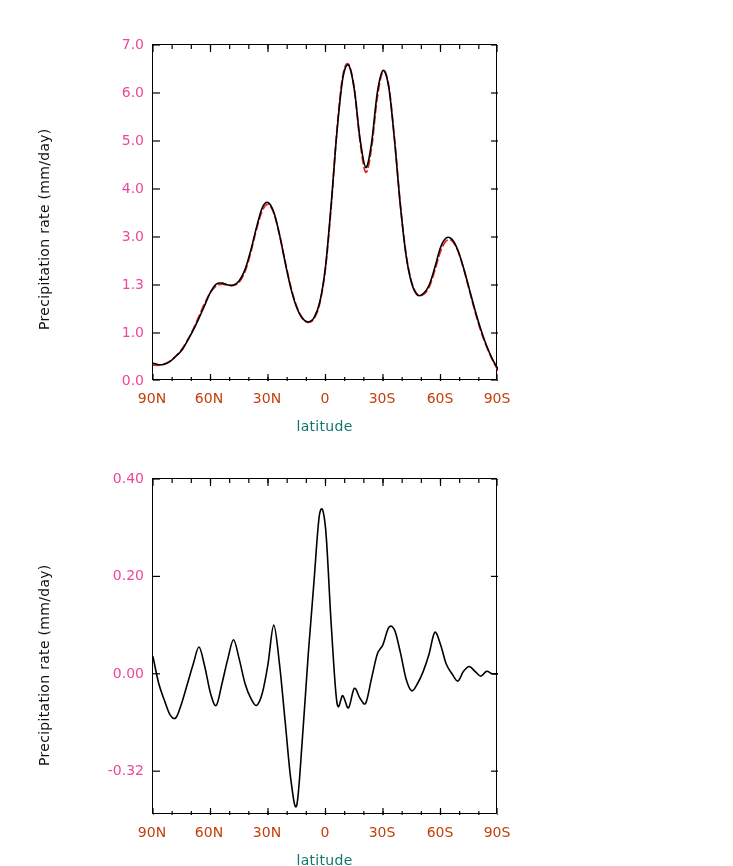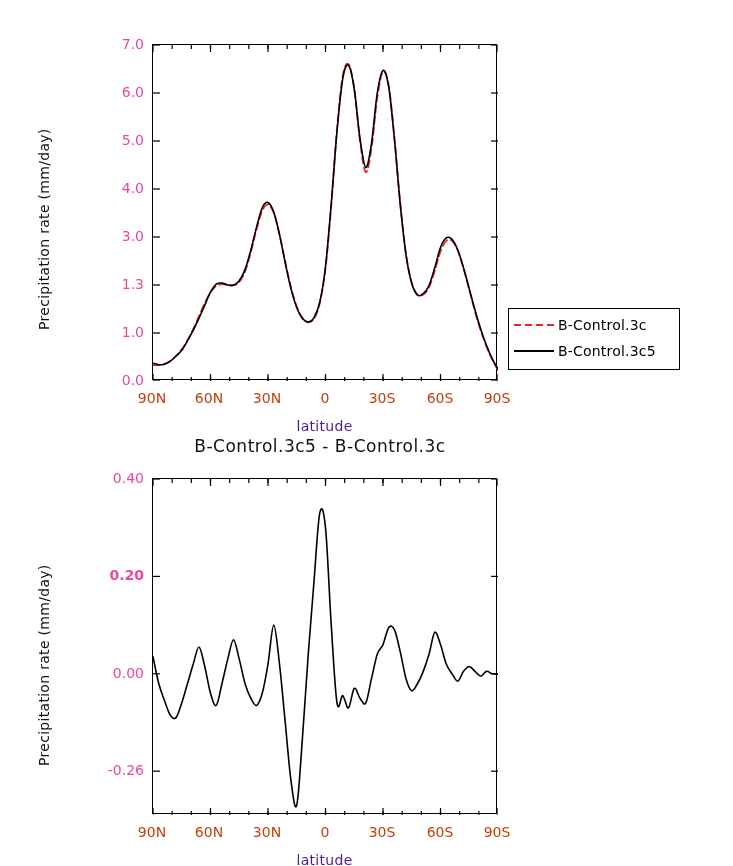--- a/index.html
+++ b/index.html
@@ -59,21 +59,21 @@
     font-size: 14px;
     color: #111;
     transform: rotate(-90deg);
     transform-origin: left top;
     white-space: nowrap;
     letter-spacing: 0.3px;
   }
   .xlabel {
     position: absolute;
     font-size: 14px;
-    color: #4c1d95;
+    color: #0f766e;
     text-align: center;
     white-space: nowrap;
     letter-spacing: 0.3px;
   }
   .tick-y {
     position: absolute;
     font-size: 14px;
     color: #ec4899;
     text-align: right;
     white-space: nowrap;
@@ -205,51 +205,32 @@
         <line x1="287.5" y1="0" x2="287.5" y2="4" stroke="#000" stroke-width="1.2"></line>
         <line x1="306.66666666666663" y1="336" x2="306.66666666666663" y2="332" stroke="#000" stroke-width="1.2"></line>
         <line x1="306.66666666666663" y1="0" x2="306.66666666666663" y2="4" stroke="#000" stroke-width="1.2"></line>
         <line x1="325.8333333333333" y1="336" x2="325.8333333333333" y2="332" stroke="#000" stroke-width="1.2"></line>
         <line x1="325.8333333333333" y1="0" x2="325.8333333333333" y2="4" stroke="#000" stroke-width="1.2"></line>
         <path d="M 0.00 320.16 C 0.96 320.16, 3.83 320.40, 5.75 320.16 C 7.67 319.92, 9.58 319.44, 11.50 318.72 C 13.42 318.00, 15.33 317.12, 17.25 315.84 C 19.17 314.56, 21.08 312.96, 23.00 311.04 C 24.92 309.12, 26.83 306.96, 28.75 304.32 C 30.67 301.68, 32.58 298.56, 34.50 295.20 C 36.42 291.84, 38.33 288.16, 40.25 284.16 C 42.17 280.16, 44.08 275.52, 46.00 271.20 C 47.92 266.88, 49.83 262.24, 51.75 258.24 C 53.67 254.24, 55.58 250.08, 57.50 247.20 C 59.42 244.32, 61.33 242.32, 63.25 240.96 C 65.17 239.60, 67.08 239.20, 69.00 239.04 C 70.92 238.88, 72.83 239.76, 74.75 240.00 C 76.67 240.24, 78.58 240.96, 80.50 240.48 C 82.42 240.00, 84.33 239.44, 86.25 237.12 C 88.17 234.80, 90.08 231.52, 92.00 226.56 C 93.92 221.60, 95.83 214.40, 97.75 207.36 C 99.67 200.32, 101.58 191.28, 103.50 184.32 C 105.42 177.36, 107.33 169.76, 109.25 165.60 C 111.17 161.44, 113.08 158.96, 115.00 159.36 C 116.92 159.76, 118.83 162.96, 120.75 168.00 C 122.67 173.04, 124.58 181.44, 126.50 189.60 C 128.42 197.76, 130.33 208.16, 132.25 216.96 C 134.17 225.76, 136.08 234.96, 138.00 242.40 C 139.92 249.84, 141.83 256.48, 143.75 261.60 C 145.67 266.72, 147.58 270.48, 149.50 273.12 C 151.42 275.76, 153.33 277.36, 155.25 277.44 C 157.17 277.52, 159.08 276.80, 161.00 273.60 C 162.92 270.40, 164.83 266.64, 166.75 258.24 C 168.67 249.84, 170.58 239.44, 172.50 223.20 C 174.42 206.96, 176.33 184.00, 178.25 160.80 C 180.17 137.60, 182.08 105.60, 184.00 84.00 C 185.92 62.40, 187.83 42.00, 189.75 31.20 C 191.67 20.40, 193.58 17.20, 195.50 19.20 C 197.42 21.20, 199.33 30.40, 201.25 43.20 C 203.17 56.00, 205.08 82.00, 207.00 96.00 C 208.92 110.00, 210.83 126.00, 212.75 127.20 C 214.67 128.40, 216.58 115.60, 218.50 103.20 C 220.42 90.80, 222.33 65.60, 224.25 52.80 C 226.17 40.00, 228.08 28.40, 230.00 26.40 C 231.92 24.40, 233.83 29.60, 235.75 40.80 C 237.67 52.00, 239.58 74.00, 241.50 93.60 C 243.42 113.20, 245.33 139.20, 247.25 158.40 C 249.17 177.60, 251.08 195.60, 253.00 208.80 C 254.92 222.00, 256.83 230.80, 258.75 237.60 C 260.67 244.40, 262.58 247.60, 264.50 249.60 C 266.42 251.60, 268.33 250.80, 270.25 249.60 C 272.17 248.40, 274.08 246.40, 276.00 242.40 C 277.92 238.40, 279.83 231.60, 281.75 225.60 C 283.67 219.60, 285.58 211.36, 287.50 206.40 C 289.42 201.44, 291.33 197.60, 293.25 195.84 C 295.17 194.08, 297.08 194.24, 299.00 195.84 C 300.92 197.44, 302.83 200.88, 304.75 205.44 C 306.67 210.00, 308.58 216.64, 310.50 223.20 C 312.42 229.76, 314.33 237.60, 316.25 244.80 C 318.17 252.00, 320.08 259.60, 322.00 266.40 C 323.92 273.20, 325.83 279.76, 327.75 285.60 C 329.67 291.44, 331.58 296.64, 333.50 301.44 C 335.42 306.24, 337.33 310.40, 339.25 314.40 C 341.17 318.40, 344.04 323.60, 345.00 325.44" fill="none" stroke="#e8252a" stroke-width="1.8" stroke-dasharray="7,4" stroke-linejoin="round" stroke-linecap="round"></path>
         <path d="M 0.00 318.24 C 0.96 318.48, 3.83 319.52, 5.75 319.68 C 7.67 319.84, 9.58 319.76, 11.50 319.20 C 13.42 318.64, 15.33 317.68, 17.25 316.32 C 19.17 314.96, 21.08 312.88, 23.00 311.04 C 24.92 309.20, 26.83 307.84, 28.75 305.28 C 30.67 302.72, 32.58 299.04, 34.50 295.68 C 36.42 292.32, 38.33 288.88, 40.25 285.12 C 42.17 281.36, 44.08 277.28, 46.00 273.12 C 47.92 268.96, 49.83 264.48, 51.75 260.16 C 53.67 255.84, 55.58 250.72, 57.50 247.20 C 59.42 243.68, 61.33 240.56, 63.25 239.04 C 65.17 237.52, 67.08 237.92, 69.00 238.08 C 70.92 238.24, 72.83 239.68, 74.75 240.00 C 76.67 240.32, 78.58 240.72, 80.50 240.00 C 82.42 239.28, 84.33 238.24, 86.25 235.68 C 88.17 233.12, 90.08 229.68, 92.00 224.64 C 93.92 219.60, 95.83 212.48, 97.75 205.44 C 99.67 198.40, 101.58 189.52, 103.50 182.40 C 105.42 175.28, 107.33 166.88, 109.25 162.72 C 111.17 158.56, 113.08 156.72, 115.00 157.44 C 116.92 158.16, 118.83 161.68, 120.75 167.04 C 122.67 172.40, 124.58 181.12, 126.50 189.60 C 128.42 198.08, 130.33 208.88, 132.25 217.92 C 134.17 226.96, 136.08 236.40, 138.00 243.84 C 139.92 251.28, 141.83 257.60, 143.75 262.56 C 145.67 267.52, 147.58 271.20, 149.50 273.60 C 151.42 276.00, 153.33 277.12, 155.25 276.96 C 157.17 276.80, 159.08 275.92, 161.00 272.64 C 162.92 269.36, 164.83 265.76, 166.75 257.28 C 168.67 248.80, 170.58 238.24, 172.50 221.76 C 174.42 205.28, 176.33 180.96, 178.25 158.40 C 180.17 135.84, 182.08 107.20, 184.00 86.40 C 185.92 65.60, 187.83 44.64, 189.75 33.60 C 191.67 22.56, 193.58 18.40, 195.50 20.16 C 197.42 21.92, 199.33 31.92, 201.25 44.16 C 203.17 56.40, 205.08 80.56, 207.00 93.60 C 208.92 106.64, 210.83 121.60, 212.75 122.40 C 214.67 123.20, 216.58 110.80, 218.50 98.40 C 220.42 86.00, 222.33 60.16, 224.25 48.00 C 226.17 35.84, 228.08 26.40, 230.00 25.44 C 231.92 24.48, 233.83 30.64, 235.75 42.24 C 237.67 53.84, 239.58 75.52, 241.50 95.04 C 243.42 114.56, 245.33 140.24, 247.25 159.36 C 249.17 178.48, 251.08 196.56, 253.00 209.76 C 254.92 222.96, 256.83 231.84, 258.75 238.56 C 260.67 245.28, 262.58 248.40, 264.50 250.08 C 266.42 251.76, 268.33 250.24, 270.25 248.64 C 272.17 247.04, 274.08 244.80, 276.00 240.48 C 277.92 236.16, 279.83 229.04, 281.75 222.72 C 283.67 216.40, 285.58 207.52, 287.50 202.56 C 289.42 197.60, 291.33 194.32, 293.25 192.96 C 295.17 191.60, 297.08 192.40, 299.00 194.40 C 300.92 196.40, 302.83 200.24, 304.75 204.96 C 306.67 209.68, 308.58 216.24, 310.50 222.72 C 312.42 229.20, 314.33 236.80, 316.25 243.84 C 318.17 250.88, 320.08 258.24, 322.00 264.96 C 323.92 271.68, 325.83 278.24, 327.75 284.16 C 329.67 290.08, 331.58 295.52, 333.50 300.48 C 335.42 305.44, 337.33 310.00, 339.25 313.92 C 341.17 317.84, 344.04 322.32, 345.00 324.00" fill="none" stroke="#000000" stroke-width="1.6" stroke-linejoin="round" stroke-linecap="round"></path>
       </svg>
   </div>
 
-  <div id="legend">
-    <div class="legend-row r0">
-      <span class="legend-sample">
-        <svg width="42" height="12">
-            <line x1="1" y1="6" x2="41" y2="6" stroke="#e8252a" stroke-width="1.8" stroke-dasharray="7,4"></line>
-          </svg>
-      </span>
-      <span class="legend-label">B-Control.3c</span>
-    </div>
-    <div class="legend-row r1">
-      <span class="legend-sample">
-        <svg width="42" height="12">
-            <line x1="1" y1="6" x2="41" y2="6" stroke="#000000" stroke-width="1.8"></line>
-          </svg>
-      </span>
-      <span class="legend-label">B-Control.3c5</span>
-    </div>
-  </div>
 </div>
 
 <div class="panel" id="panel-bottom">
 
-  <div class="chart-title" id="title-bottom">B-Control.3c5 - B-Control.3c</div>
 
   <div class="ylabel" style="left:36px; top:336px;">Precipitation rate (mm/day)</div>
   <div class="xlabel" style="left:152px; top:422px; width:345px;">latitude</div>
 
   <div class="tick-y" style="left:80px; top:40px; width:64px;">0.40</div>
-  <div class="tick-y" style="left:80px; top:137px; width:64px;font-weight:bold;">0.20</div>
+  <div class="tick-y" style="left:80px; top:137px; width:64px;">0.20</div>
   <div class="tick-y" style="left:80px; top:235px; width:64px;">0.00</div>
-  <div class="tick-y" style="left:80px; top:332px; width:64px;">-0.26</div>
+  <div class="tick-y" style="left:80px; top:332px; width:64px;">-0.32</div>
 
   <div class="tick-x" style="left:127px; top:394px; width:50px;">90N</div>
   <div class="tick-x" style="left:184px; top:394px; width:50px;">60N</div>
   <div class="tick-x" style="left:242px; top:394px; width:50px;">30N</div>
   <div class="tick-x" style="left:300px; top:394px; width:50px;">0</div>
   <div class="tick-x" style="left:357px; top:394px; width:50px;">30S</div>
   <div class="tick-x" style="left:415px; top:394px; width:50px;">60S</div>
   <div class="tick-x" style="left:472px; top:394px; width:50px;">90S</div>
 
   <div class="plotbox" id="plot-bottom">

